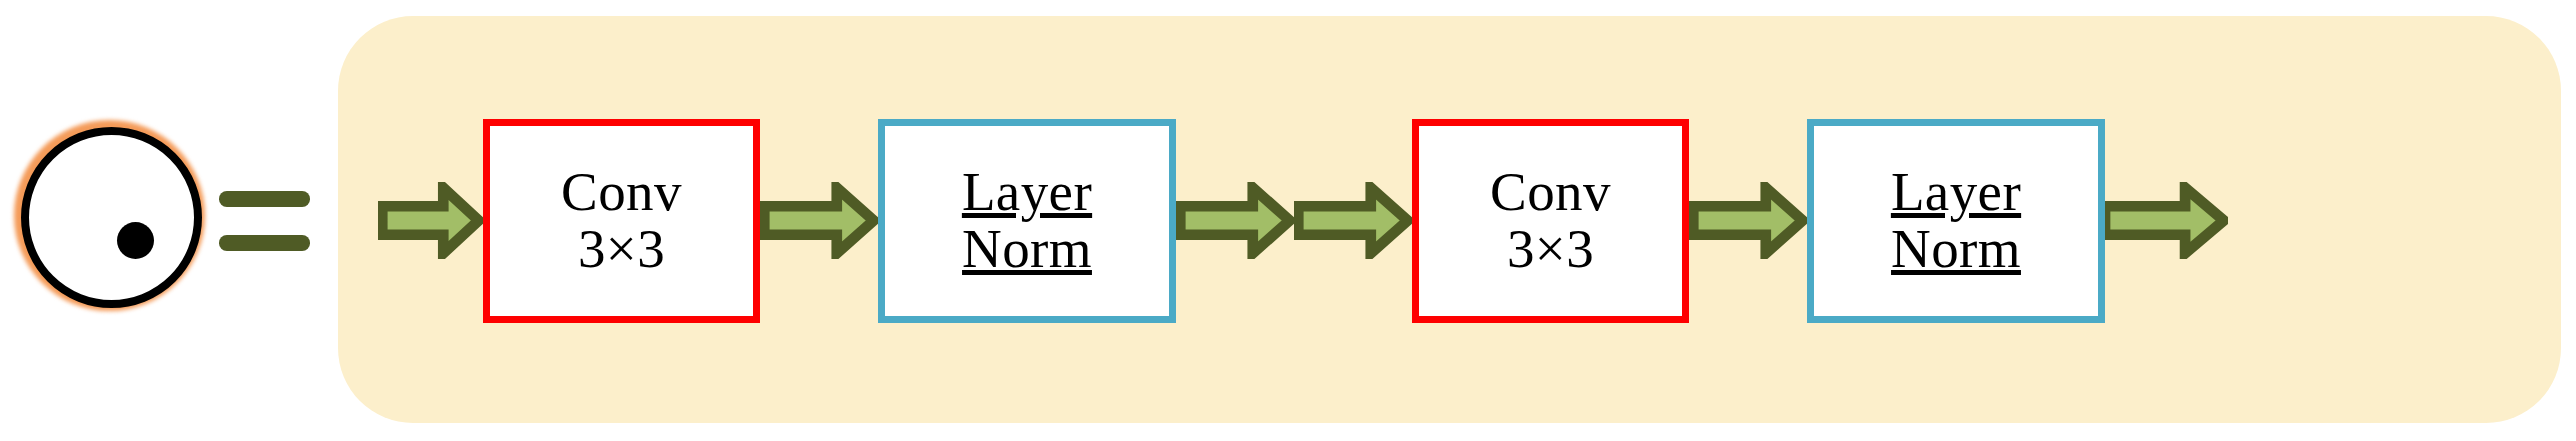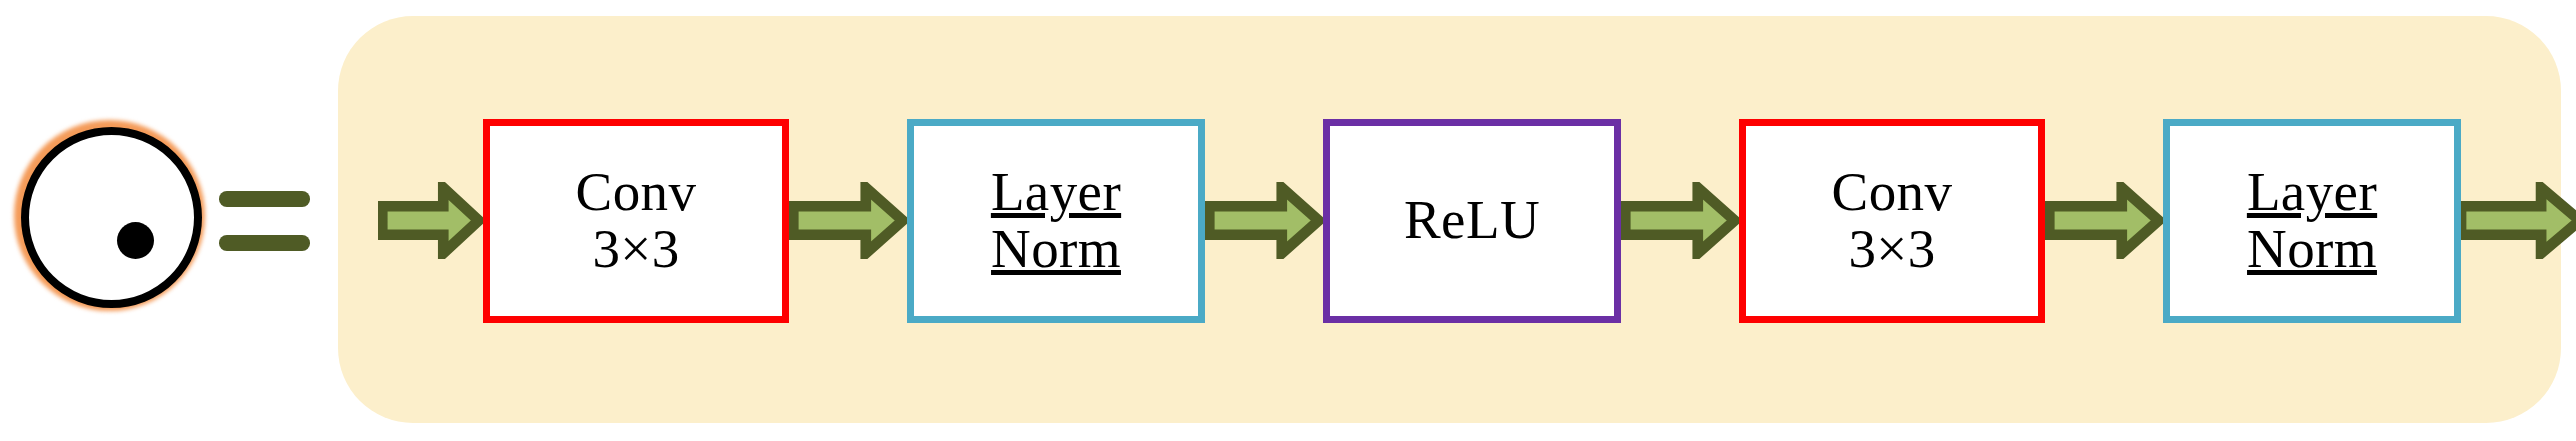--- a/index.html
+++ b/index.html
@@ -117,21 +117,21 @@
     justify-content: center;
     flex: 0 0 auto;
     line-height: 1.02;
   }
   .node-box .line {
     font-size: 55px;
     color: #000000;
     white-space: nowrap;
     letter-spacing: 0.4px;
   }
-  .node-box.red    { border-color: #FE0000; width: 306px; }
+  .node-box.red    { border-color: #FE0000; width: 277px; }
   .node-box.cyan   { border-color: #4BAAC6; width: 298px; text-decoration: underline; }
   .node-box.purple { border-color: #6B2FA5; width: 298px; }
 
   
   .flow-arrow {
     position: relative;
     flex: 0 0 auto;
     width: 118px;
     height: 77px;
     display: block;
@@ -184,23 +184,20 @@
       <span class="line">Layer</span>
       <span class="line">Norm</span>
     </div>
 
     <span class="flow-arrow">
       <svg viewBox="0 0 166 108" preserveAspectRatio="none">
         <path d="M6 34 L108 34 L108 8 L160 54 L108 100 L108 74 L6 74 Z" fill="#A2BE67" stroke="#4F5B25" stroke-width="15" stroke-linejoin="miter"></path>
       </svg>
     </span>
 
-    <div class="node-box purple">
-      <span class="line">ReLU</span>
-    </div>
 
     <span class="flow-arrow">
       <svg viewBox="0 0 166 108" preserveAspectRatio="none">
         <path d="M6 34 L108 34 L108 8 L160 54 L108 100 L108 74 L6 74 Z" fill="#A2BE67" stroke="#4F5B25" stroke-width="15" stroke-linejoin="miter"></path>
       </svg>
     </span>
 
     <div class="node-box red">
       <span class="line">Conv</span>
       <span class="line">3×3</span>

